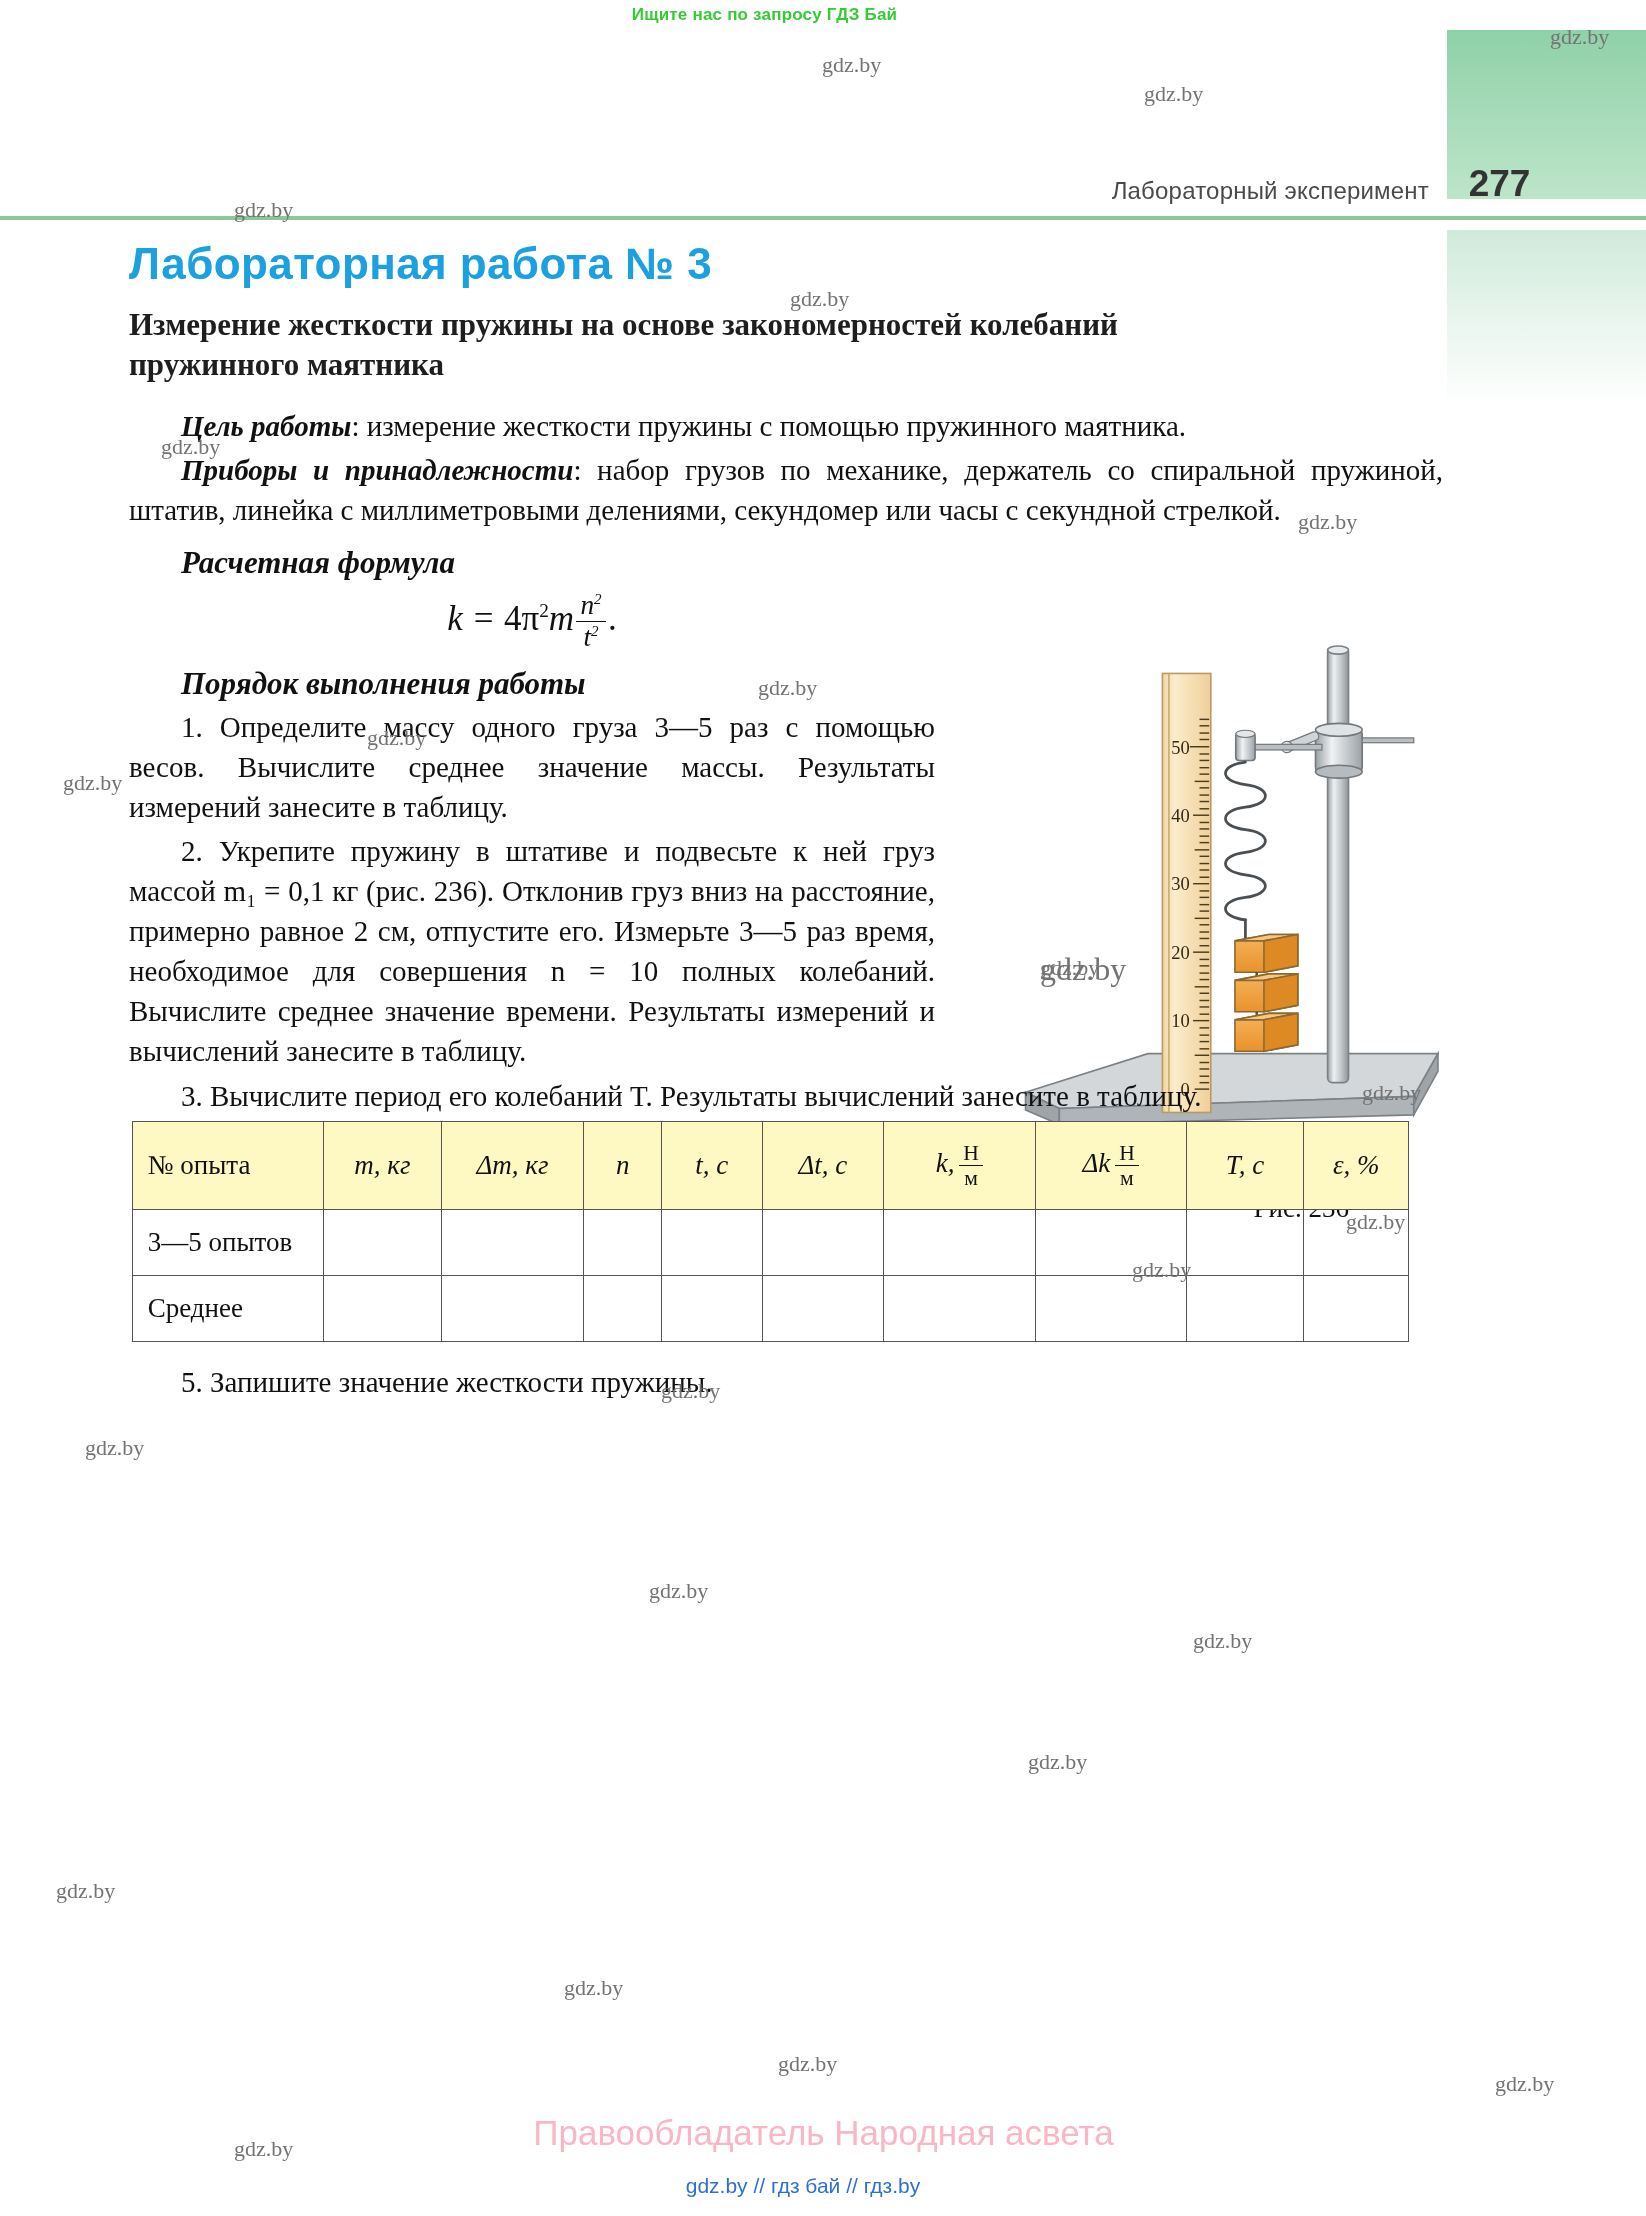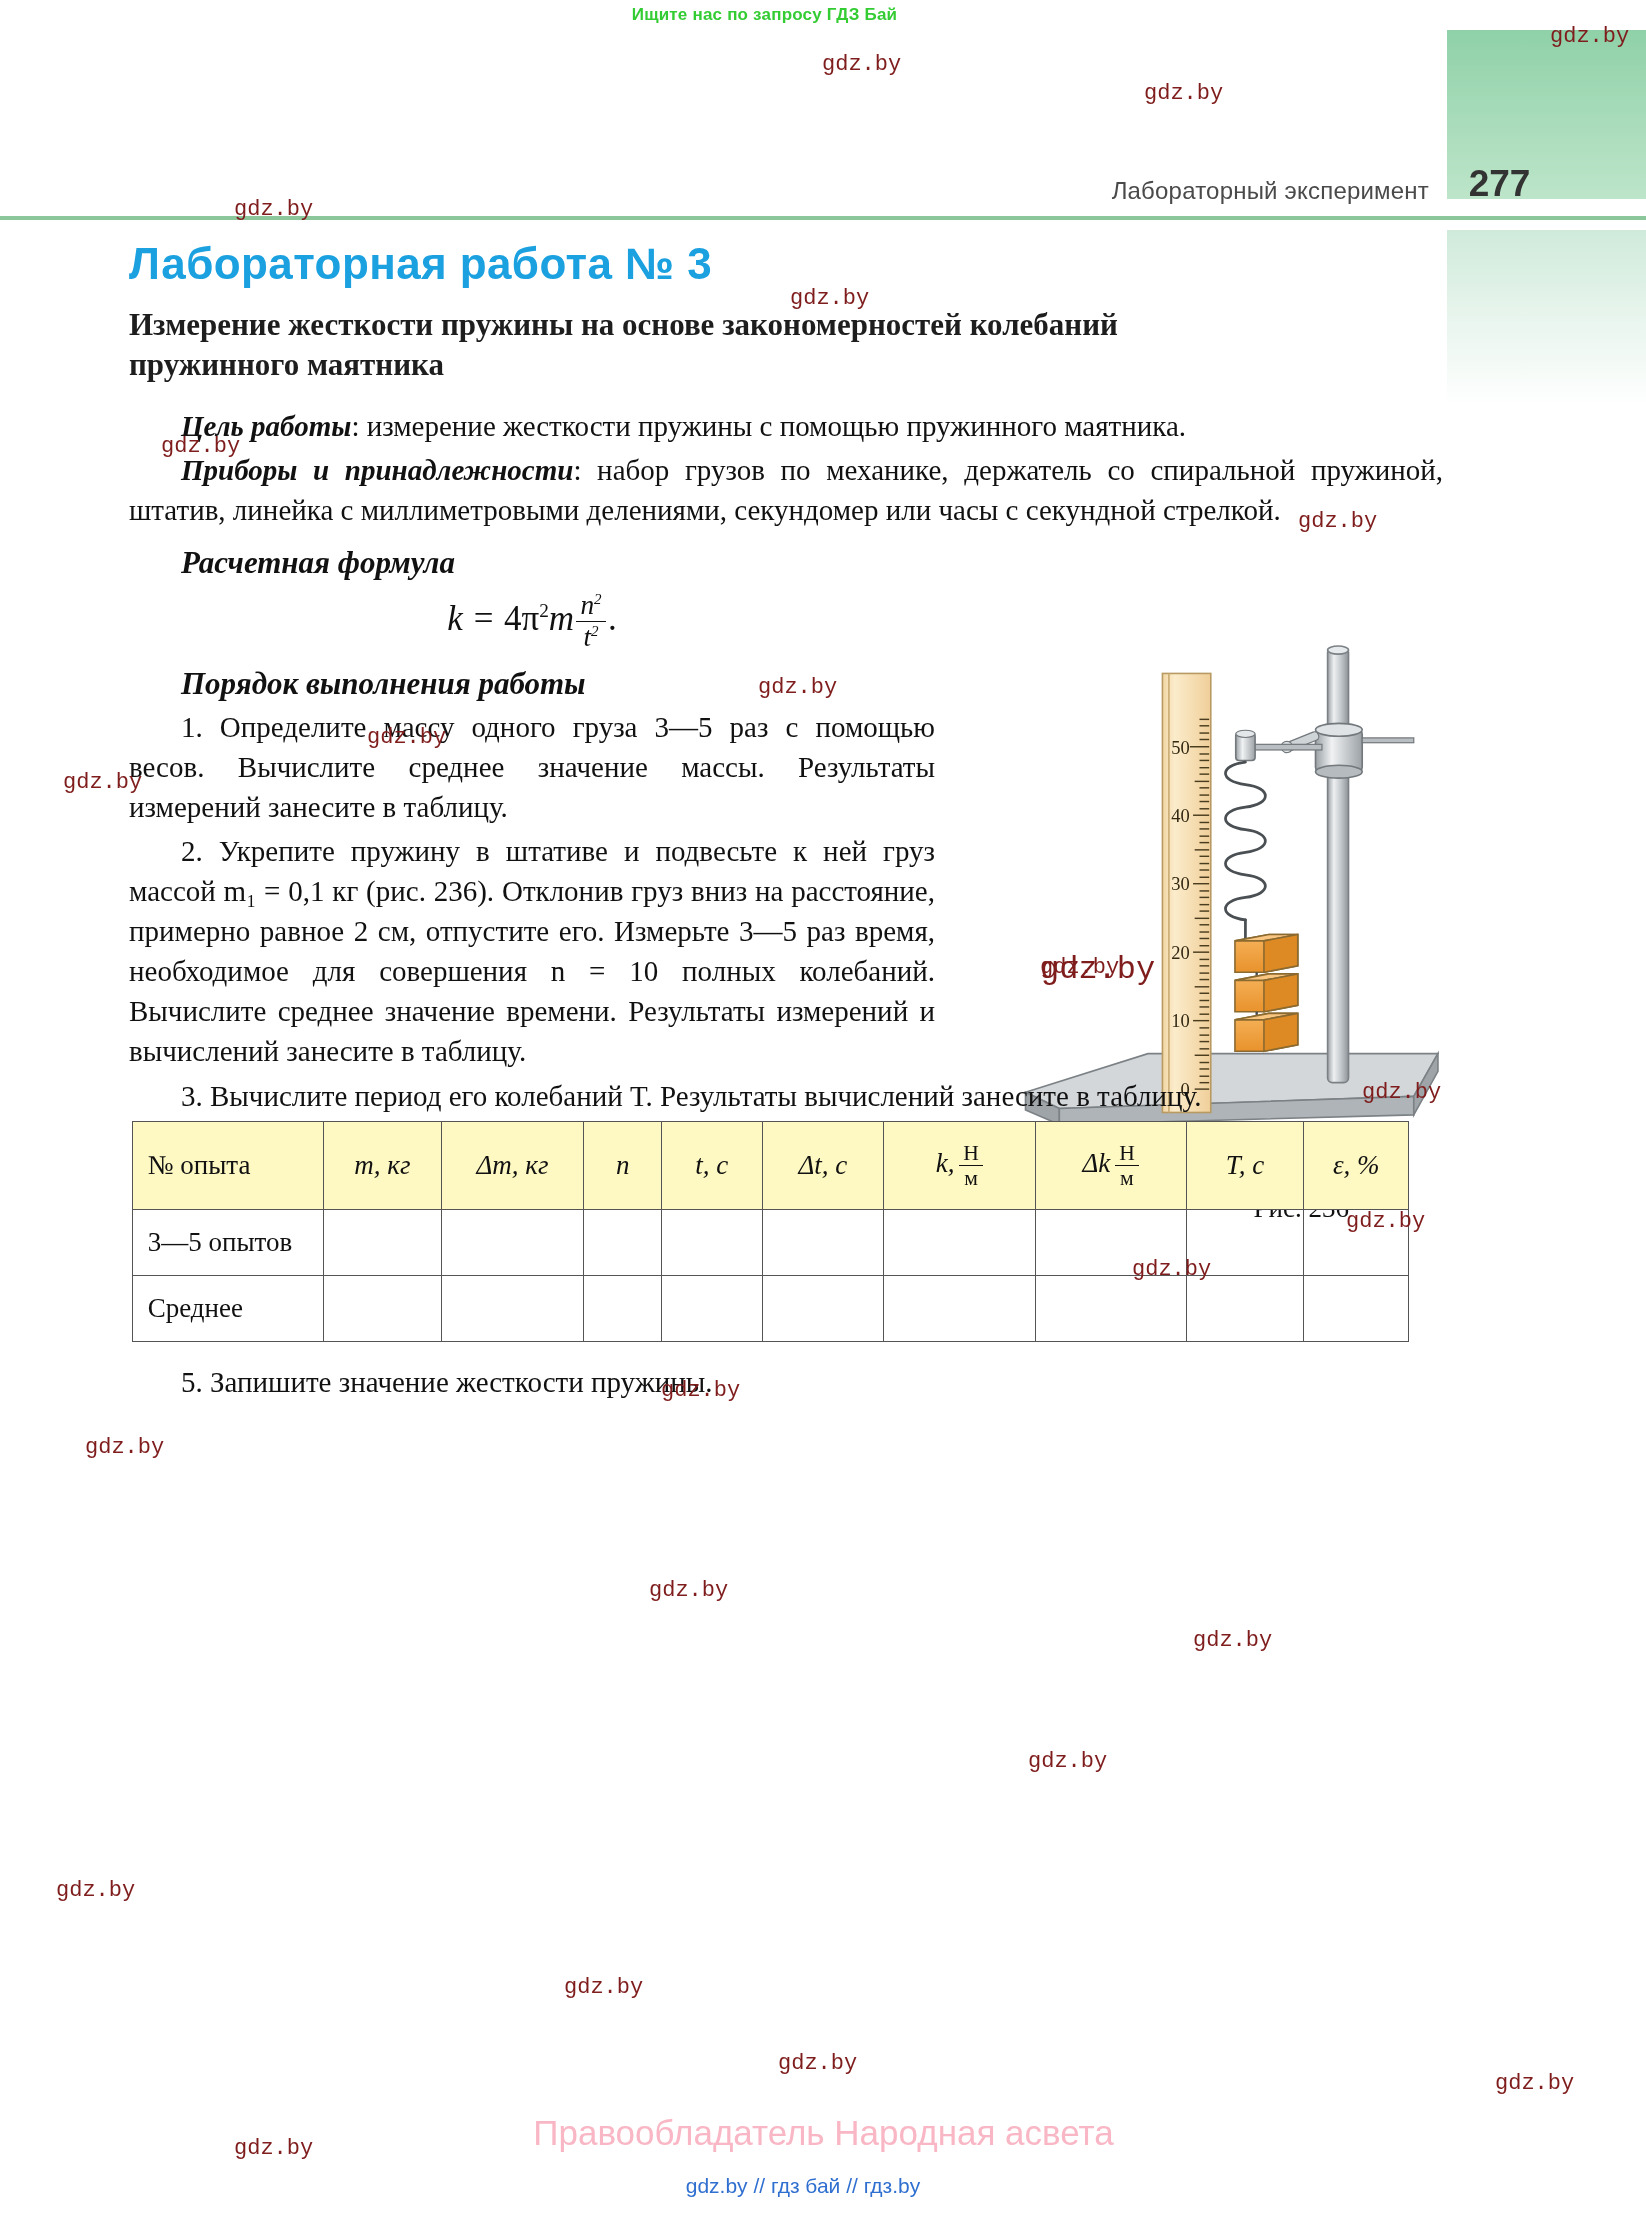--- a/index.html
+++ b/index.html
@@ -44,22 +44,22 @@
   .page-number{
     position:absolute;left:1447px;top:163px;width:105px;
     text-align:center;
     font-family:"Liberation Sans", sans-serif;
     font-weight:bold;font-size:37px;color:#333333;
   }
 
   
   .wm{
     position:absolute;
-    font-family:Liberation Mono, monospace;
-    font-size:20px;color:#7f1d1d;white-space:nowrap;
+    font-family:Liberation Serif, serif;
+    font-size:20px;color:#737373;white-space:nowrap;
     pointer-events:none;
   }
 
   
   #col{position:absolute;left:129px;top:242px;width:1314px;}
 
   h1.lab-title{
     margin:0 0 19.3px 0;
     font-family:Liberation Sans, sans-serif;
     font-weight:bold;font-size:44px;

